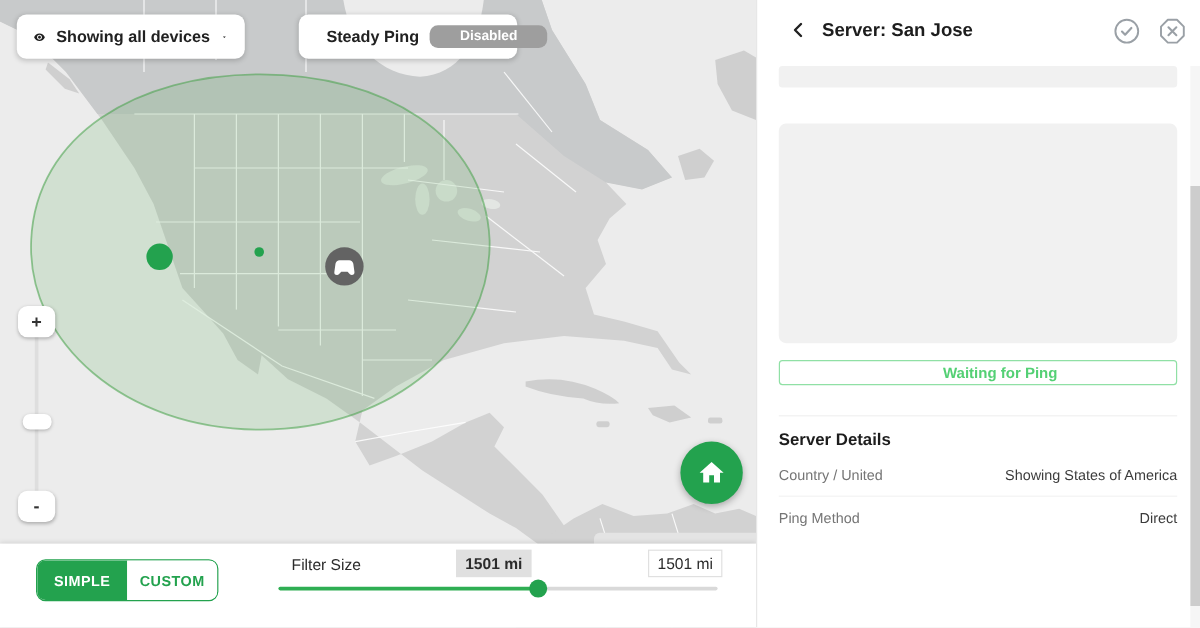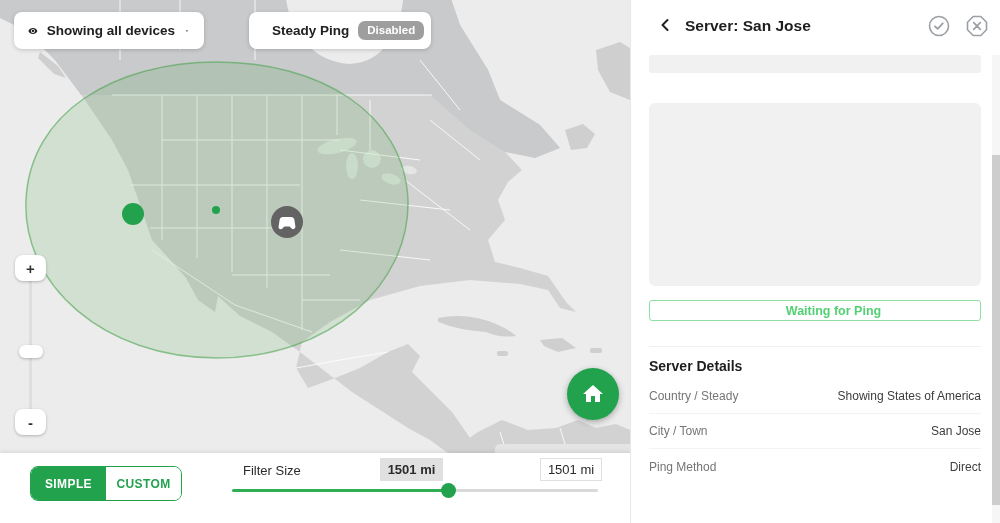--- a/index.html
+++ b/index.html
@@ -10,21 +10,21 @@
   
   .map-area { position:absolute; left:0; top:0; width:630px; height:523px; overflow:hidden; background:#ececec; }
   .map-svg { position:absolute; left:0; top:0; }
 
   .top-card { position:absolute; top:12px; height:37px; background:#fff; border-radius:8px;
     box-shadow:0 1px 4px rgba(0,0,0,.18); display:flex; align-items:center; padding:0 14px; gap:9px; cursor:pointer; }
   .card-devices { left:14px; width:190px; }
   .card-ping { left:216px; width:182px;margin-left:33px; }
   .top-card .label { font-size:13.5px; font-weight:700; color:#212121; white-space:nowrap; }
   .badge-disabled { background:#9e9e9e; color:#fff; font-size:11.5px; font-weight:700; border-radius:7px;
-    padding:4px 9px; line-height:1; }
+    padding:4px 25px; line-height:1; }
 
   .zoom-ctl { position:absolute; left:15px; top:255px; width:32px; height:182px; }
   .zoom-track { position:absolute; left:14px; top:22px; width:3px; height:140px; background:#dedede; border-radius:2px; }
   .zoom-btn { position:absolute; left:0; width:31px; height:26px; background:#fff; border:none; border-radius:8px;
     box-shadow:0 1px 3px rgba(0,0,0,.25); font-size:15px; font-weight:700; color:#333; cursor:pointer; line-height:1; }
   .zoom-in { top:0; }
   .zoom-out { top:154px; }
   .zoom-thumb { position:absolute; left:4px; top:90px; width:24px; height:13px; background:#fff; border-radius:6px;
     box-shadow:0 1px 3px rgba(0,0,0,.25); cursor:grab; }
 
@@ -241,26 +241,22 @@
     <div class="ph-strip"></div>
     <div class="ph-box"></div>
 
     <button class="waiting-btn">Waiting for Ping</button>
 
     <div class="details-divider"></div>
     <div class="details-heading">Server Details</div>
 
     <div class="details-rows">
       <div class="detail-row">
-        <span class="detail-label">Country / Steady</span>
+        <span class="detail-label">Country / United</span>
         <span class="detail-value">Showing States of America</span>
-      </div>
-      <div class="detail-row">
-        <span class="detail-label">City / Town</span>
-        <span class="detail-value">San Jose</span>
       </div>
       <div class="detail-row">
         <span class="detail-label">Ping Method</span>
         <span class="detail-value">Direct</span>
       </div>
     </div>
 
     <div class="panel-scrollbar">
       <div class="panel-scroll-thumb"></div>
     </div>

